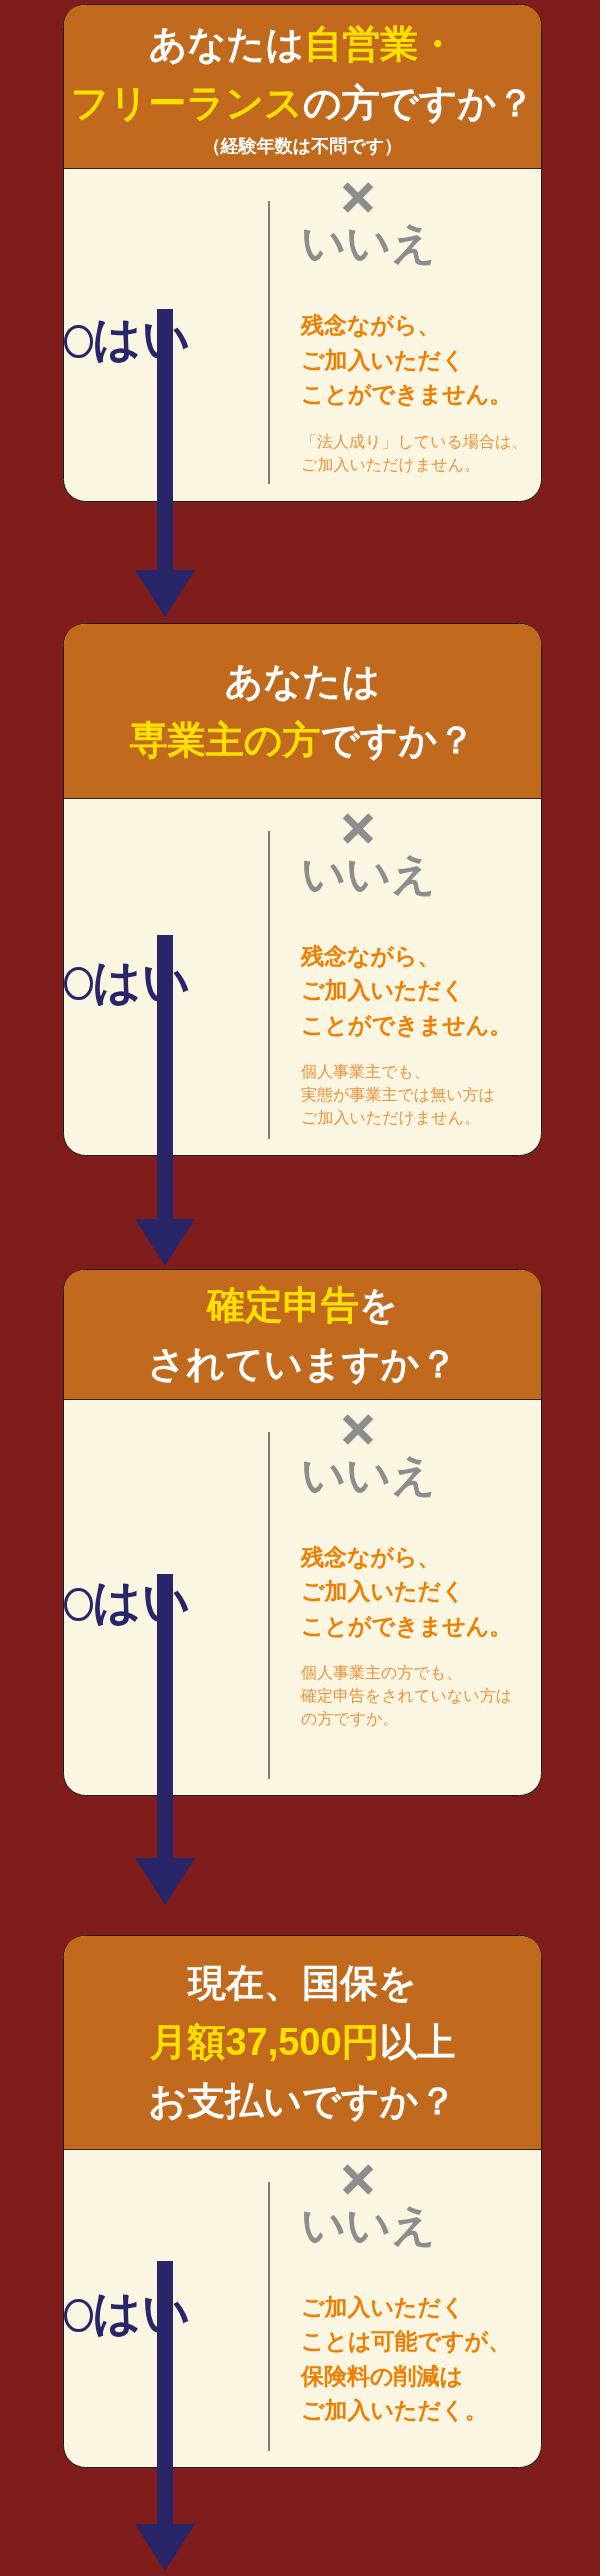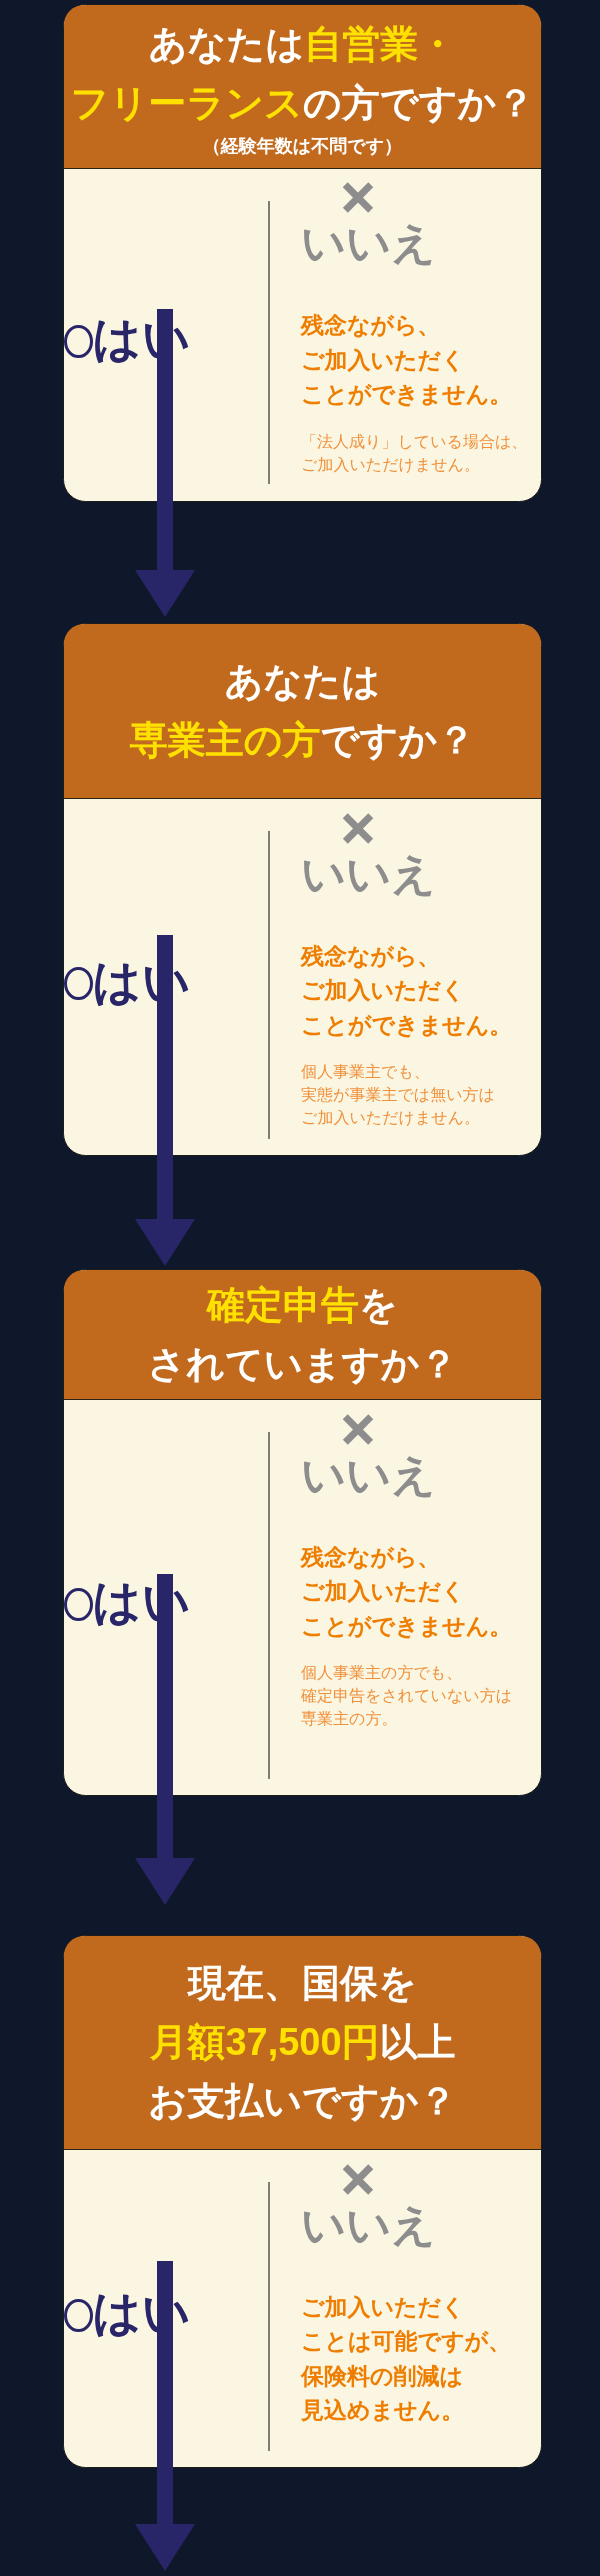--- a/index.html
+++ b/index.html
@@ -1,18 +1,18 @@
 <!DOCTYPE html>
 <html style="font-size:12px"><head>
 <meta charset="utf-8">
 <style>
   * { margin:0; padding:0; box-sizing:border-box; }
   html,body { background:#ffffff; }
   body { font-family:"Liberation Sans","DejaVu Sans",sans-serif; }
-  .canvas { position:relative; width:601px; height:2576px; background:#0f172a; overflow:hidden; }
+  .canvas { position:relative; width:601px; height:2576px; background:#7f1d1d; overflow:hidden; }
 
   
   .card { position:absolute; left:63px; width:479px; background:#FAF6E2;
           border:1.5px solid #1c1c1c; border-radius:22.5px; display:flex; flex-direction:column; }
   .card-1 { top:3.8px;    height:498px; }
   .card-2 { top:623px;  height:533px; }
   .card-3 { top:1269px; height:527px; }
   .card-4 { top:1906px; height:533px;margin-top:29px; }
 
   .card-header { flex:0 0 auto; background:#C16A1E; border-bottom:1.5px solid #2e2416;
@@ -140,21 +140,21 @@
         <div class="batsu"></div>
         <div class="no-label">いいえ</div>
         <div class="warning">
           <div>残念ながら、</div>
           <div>ご加入いただく</div>
           <div>ことができません。</div>
         </div>
         <div class="note">
           <div>個人事業主の方でも、</div>
           <div>確定申告をされていない方は</div>
-          <div>専業主の方。</div>
+          <div>の方ですか。</div>
         </div>
       </div>
     </div>
   </section>
   <div class="arrow arrow-3">
       <div class="shaft"></div>
       <div class="head"></div>
     </div>
 
   <section class="card card-4">
@@ -169,21 +169,21 @@
         <span class="maru"></span>
         <div class="yes-label">はい</div>
       </div>
       <div class="col-no">
         <div class="batsu"></div>
         <div class="no-label">いいえ</div>
         <div class="warning">
           <div>ご加入いただく</div>
           <div>ことは可能ですが、</div>
           <div>保険料の削減は</div>
-          <div>見込めません。</div>
+          <div>ご加入いただく。</div>
         </div>
       </div>
     </div>
   </section>
   <div class="arrow arrow-4">
       <div class="shaft"></div>
       <div class="head"></div>
     </div>
 
 </div>

